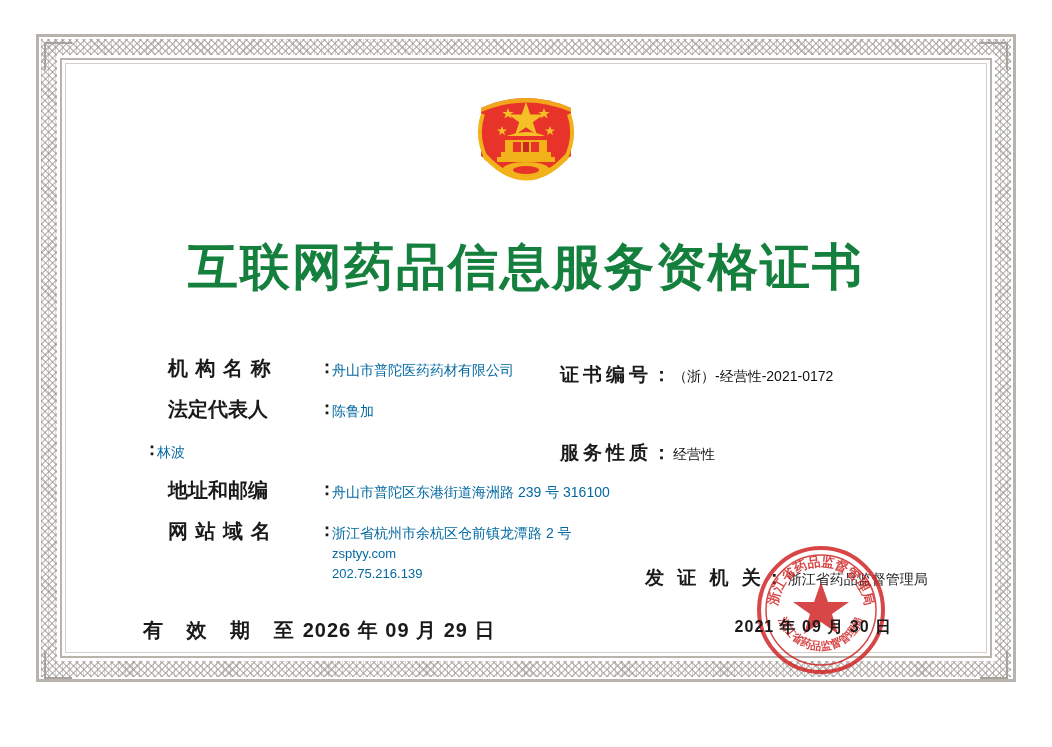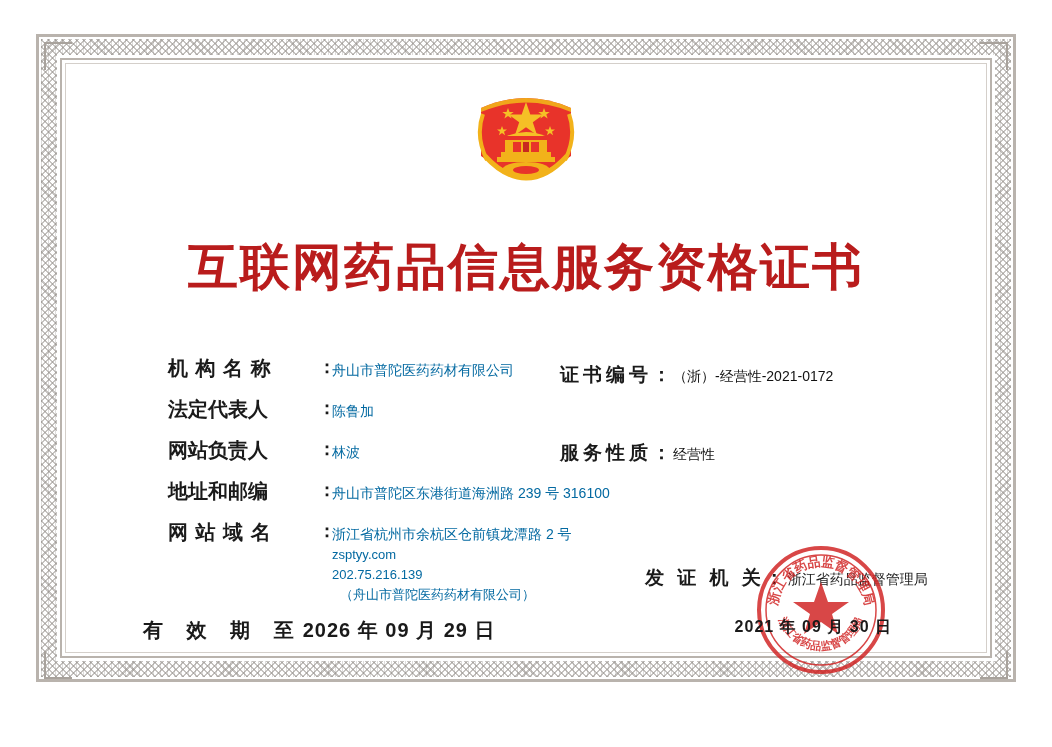--- a/index.html
+++ b/index.html
@@ -97,21 +97,21 @@
   .title {
     position: absolute;
     top: 234px;
     left: 0;
     width: 1052px;
     text-align: center;
     font-family: "DejaVu Sans", "Liberation Sans", sans-serif;
     font-size: 50px;
     font-weight: bold;
     letter-spacing: 2px;
-    color: #b91c1c;
+    color: #15803d;
     white-space: nowrap;
   }
 
   
   .right-col {
     position: absolute;
     left: 560px;
     top: 326px;
     width: 420px;
   }
@@ -324,39 +324,37 @@
       <span class="f-value">舟山市普陀医药药材有限公司</span>
     </div>
 
     <div class="field-row">
       <span class="f-label">法定代表人</span>
       <span class="f-colon">：</span>
       <span class="f-value">陈鲁加</span>
     </div>
 
     <div class="field-row">
-      <span class="f-label">网站负责人</span>
       <span class="f-colon">：</span>
       <span class="f-value">林波</span>
     </div>
 
     <div class="field-row">
       <span class="f-label">地址和邮编</span>
       <span class="f-colon">：</span>
       <span class="f-value">舟山市普陀区东港街道海洲路 239 号  316100</span>
     </div>
 
     <div class="field-row">
       <span class="f-label spread-2">网 站 域 名</span>
       <span class="f-colon">：</span>
       <span class="f-value">
         <span>浙江省杭州市余杭区仓前镇龙潭路 2 号</span>
         <span class="sub">zsptyy.com</span>
         <span class="sub">202.75.216.139</span>
-        <span class="indent">（舟山市普陀医药药材有限公司）</span>
       </span>
     </div>
 
   </div>
 
   <div class="issuer">
     <span class="issuer-label">发 证 机 关</span>
     <span class="issuer-label">：</span>
     <span class="issuer-value">浙江省药品监督管理局</span>
   </div>

